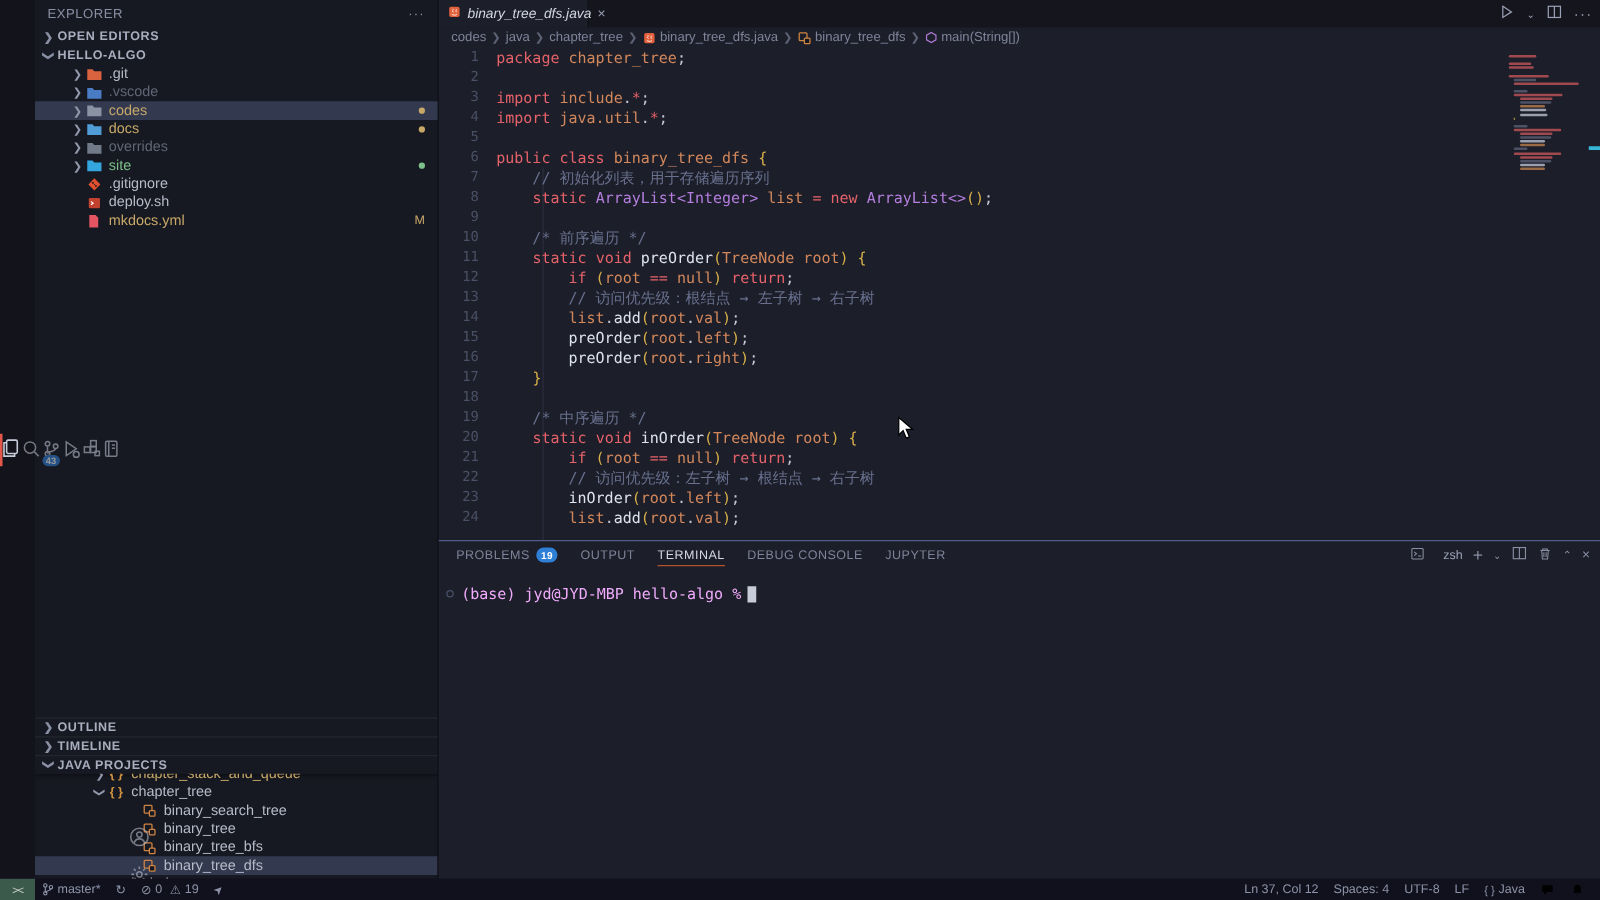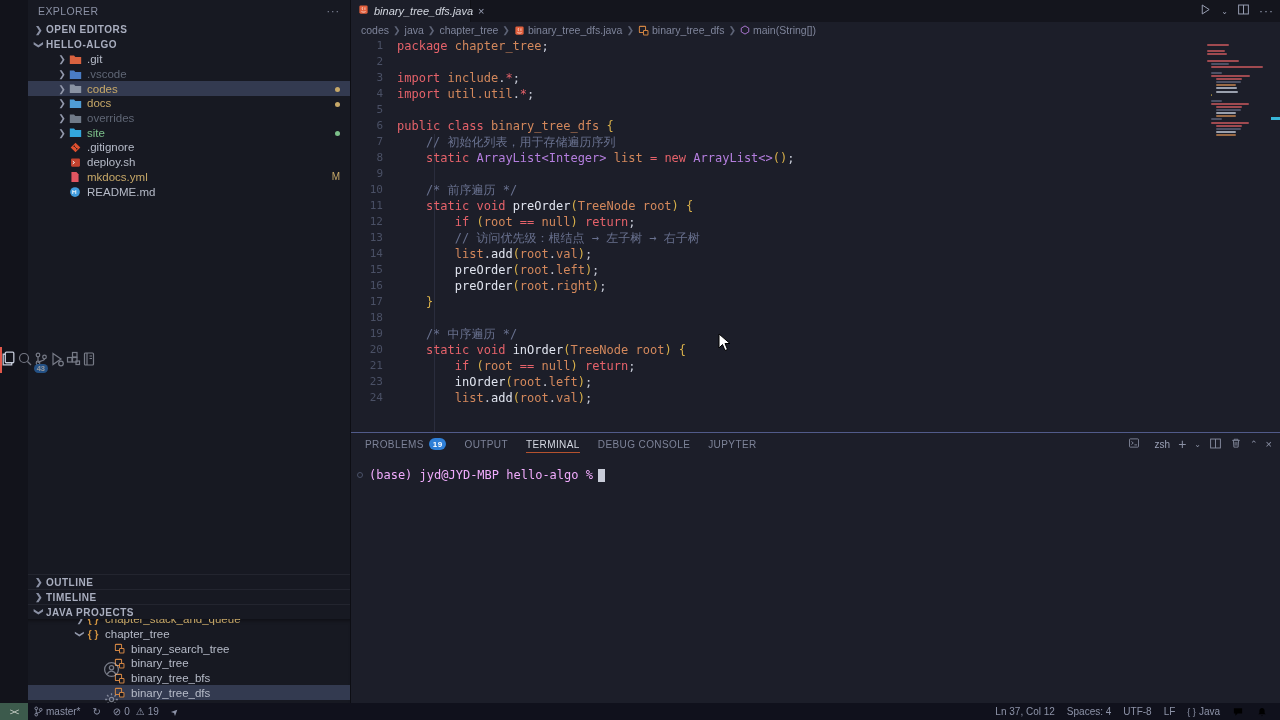--- a/index.html
+++ b/index.html
@@ -251,31 +251,20 @@
         <div class="row">
           <span style="width:28px;flex:none;"></span>
           <span class="chev"></span>
           <span class="ficon">
             <svg width="10" height="12" viewBox="0 0 14 16">
               <path d="M2 1h7l3 3v11H2z" fill="#e25561"></path>
             </svg>
           </span>
           <span class="t-gold">mkdocs.yml</span>
           <span class="rbadge t-gold">M</span>
-        </div>
-        <div class="row">
-          <span style="width:28px;flex:none;"></span>
-          <span class="chev"></span>
-          <span class="ficon">
-            <svg width="12" height="12" viewBox="0 0 16 16">
-              <circle cx="8" cy="8" r="6.5" fill="#3f9bdc"></circle>
-              <path d="M5 10.5V6l2 2.2L9 6v4.5" stroke="#fff" stroke-width="1.2" fill="none"></path>
-            </svg>
-          </span>
-          <span class="t-plain">README.md</span>
         </div>
       </div>
 
     <div class="bottom-views">
       <div class="sb-section-h">
         <span class="chev">❯</span>
         <span>OUTLINE</span>
       </div>
       <div class="sb-section-h">
         <span class="chev">❯</span>
@@ -422,38 +411,39 @@
           <span>main(String[])</span>
         </span>
       </div>
 
     <div class="editor">
       <div class="indent-guide"></div>
       <div class="codeview" id="codeview">
           <div class="codeline"><span class="ln">1</span><span class="lc"><span class="tk-kw">package</span><span class="tk-pl"> </span><span class="tk-id">chapter_tree</span><span class="tk-pl">;</span></span></div>
           <div class="codeline"><span class="ln">2</span><span class="lc"></span></div>
           <div class="codeline"><span class="ln">3</span><span class="lc"><span class="tk-kw">import</span><span class="tk-pl"> </span><span class="tk-id">include</span><span class="tk-pl">.</span><span class="tk-kw">*</span><span class="tk-pl">;</span></span></div>
-          <div class="codeline"><span class="ln">4</span><span class="lc"><span class="tk-kw">import</span><span class="tk-pl"> </span><span class="tk-id">util.util</span><span class="tk-pl">.</span><span class="tk-kw">*</span><span class="tk-pl">;</span></span></div>
+          <div class="codeline"><span class="ln">4</span><span class="lc"><span class="tk-kw">import</span><span class="tk-pl"> </span><span class="tk-id">java.util</span><span class="tk-pl">.</span><span class="tk-kw">*</span><span class="tk-pl">;</span></span></div>
           <div class="codeline"><span class="ln">5</span><span class="lc"></span></div>
           <div class="codeline"><span class="ln">6</span><span class="lc"><span class="tk-kw">public</span><span class="tk-pl"> </span><span class="tk-kw">class</span><span class="tk-pl"> </span><span class="tk-id">binary_tree_dfs</span><span class="tk-pl"> </span><span class="tk-pn">{</span></span></div>
           <div class="codeline"><span class="ln">7</span><span class="lc"><span class="tk-cm">    // 初始化列表，用于存储遍历序列</span></span></div>
           <div class="codeline"><span class="ln">8</span><span class="lc"><span class="tk-pl">    </span><span class="tk-kw">static</span><span class="tk-pl"> </span><span class="tk-cls">ArrayList&lt;Integer&gt;</span><span class="tk-pl"> </span><span class="tk-id">list</span><span class="tk-pl"> </span><span class="tk-kw">=</span><span class="tk-pl"> </span><span class="tk-kw">new</span><span class="tk-pl"> </span><span class="tk-cls">ArrayList&lt;&gt;</span><span class="tk-pn">()</span><span class="tk-pl">;</span></span></div>
           <div class="codeline"><span class="ln">9</span><span class="lc"></span></div>
           <div class="codeline"><span class="ln">10</span><span class="lc"><span class="tk-cm">    /* 前序遍历 */</span></span></div>
           <div class="codeline"><span class="ln">11</span><span class="lc"><span class="tk-pl">    </span><span class="tk-kw">static</span><span class="tk-pl"> </span><span class="tk-kw">void</span><span class="tk-pl"> </span><span class="tk-fn">preOrder</span><span class="tk-pn">(</span><span class="tk-id">TreeNode root</span><span class="tk-pn">)</span><span class="tk-pl"> </span><span class="tk-pn">{</span></span></div>
           <div class="codeline"><span class="ln">12</span><span class="lc"><span class="tk-pl">        </span><span class="tk-kw">if</span><span class="tk-pl"> </span><span class="tk-pn">(</span><span class="tk-id">root</span><span class="tk-pl"> </span><span class="tk-kw">==</span><span class="tk-pl"> </span><span class="tk-id">null</span><span class="tk-pn">)</span><span class="tk-pl"> </span><span class="tk-kw">return</span><span class="tk-pl">;</span></span></div>
           <div class="codeline"><span class="ln">13</span><span class="lc"><span class="tk-cm">        // 访问优先级：根结点 → 左子树 → 右子树</span></span></div>
           <div class="codeline"><span class="ln">14</span><span class="lc"><span class="tk-pl">        </span><span class="tk-id">list</span><span class="tk-pl">.</span><span class="tk-fn">add</span><span class="tk-pn">(</span><span class="tk-id">root</span><span class="tk-pl">.</span><span class="tk-id">val</span><span class="tk-pn">)</span><span class="tk-pl">;</span></span></div>
           <div class="codeline"><span class="ln">15</span><span class="lc"><span class="tk-pl">        </span><span class="tk-fn">preOrder</span><span class="tk-pn">(</span><span class="tk-id">root</span><span class="tk-pl">.</span><span class="tk-id">left</span><span class="tk-pn">)</span><span class="tk-pl">;</span></span></div>
           <div class="codeline"><span class="ln">16</span><span class="lc"><span class="tk-pl">        </span><span class="tk-fn">preOrder</span><span class="tk-pn">(</span><span class="tk-id">root</span><span class="tk-pl">.</span><span class="tk-id">right</span><span class="tk-pn">)</span><span class="tk-pl">;</span></span></div>
           <div class="codeline"><span class="ln">17</span><span class="lc"><span class="tk-pl">    </span><span class="tk-pn">}</span></span></div>
           <div class="codeline"><span class="ln">18</span><span class="lc"></span></div>
           <div class="codeline"><span class="ln">19</span><span class="lc"><span class="tk-cm">    /* 中序遍历 */</span></span></div>
           <div class="codeline"><span class="ln">20</span><span class="lc"><span class="tk-pl">    </span><span class="tk-kw">static</span><span class="tk-pl"> </span><span class="tk-kw">void</span><span class="tk-pl"> </span><span class="tk-fn">inOrder</span><span class="tk-pn">(</span><span class="tk-id">TreeNode root</span><span class="tk-pn">)</span><span class="tk-pl"> </span><span class="tk-pn">{</span></span></div>
           <div class="codeline"><span class="ln">21</span><span class="lc"><span class="tk-pl">        </span><span class="tk-kw">if</span><span class="tk-pl"> </span><span class="tk-pn">(</span><span class="tk-id">root</span><span class="tk-pl"> </span><span class="tk-kw">==</span><span class="tk-pl"> </span><span class="tk-id">null</span><span class="tk-pn">)</span><span class="tk-pl"> </span><span class="tk-kw">return</span><span class="tk-pl">;</span></span></div>
+          <div class="codeline"><span class="ln">22</span><span class="lc"><span class="tk-cm">        // 访问优先级：左子树 → 根结点 → 右子树</span></span></div>
           <div class="codeline"><span class="ln">23</span><span class="lc"><span class="tk-pl">        </span><span class="tk-fn">inOrder</span><span class="tk-pn">(</span><span class="tk-id">root</span><span class="tk-pl">.</span><span class="tk-id">left</span><span class="tk-pn">)</span><span class="tk-pl">;</span></span></div>
           <div class="codeline"><span class="ln">24</span><span class="lc"><span class="tk-pl">        </span><span class="tk-id">list</span><span class="tk-pl">.</span><span class="tk-fn">add</span><span class="tk-pn">(</span><span class="tk-id">root</span><span class="tk-pl">.</span><span class="tk-id">val</span><span class="tk-pn">)</span><span class="tk-pl">;</span></span></div>
         </div>
       <div class="minimap" id="minimap">
           <div class="mm-bar" style="top: 6px; left: 3px; width: 22.05px; background: rgb(160, 74, 80);"></div>
           <div class="mm-bar" style="top: 12.2px; left: 3px; width: 17.85px; background: rgb(160, 74, 80);"></div>
           <div class="mm-bar" style="top: 15.3px; left: 3px; width: 19.95px; background: rgb(160, 74, 80);"></div>
           <div class="mm-bar" style="top: 21.5px; left: 3px; width: 31.5px; background: rgb(160, 74, 80);"></div>
           <div class="mm-bar" style="top: 24.6px; left: 7.4px; width: 17.85px; background: rgb(76, 81, 101);"></div>
           <div class="mm-bar" style="top: 27.7px; left: 7.4px; width: 52px; background: rgb(160, 74, 80);"></div>

